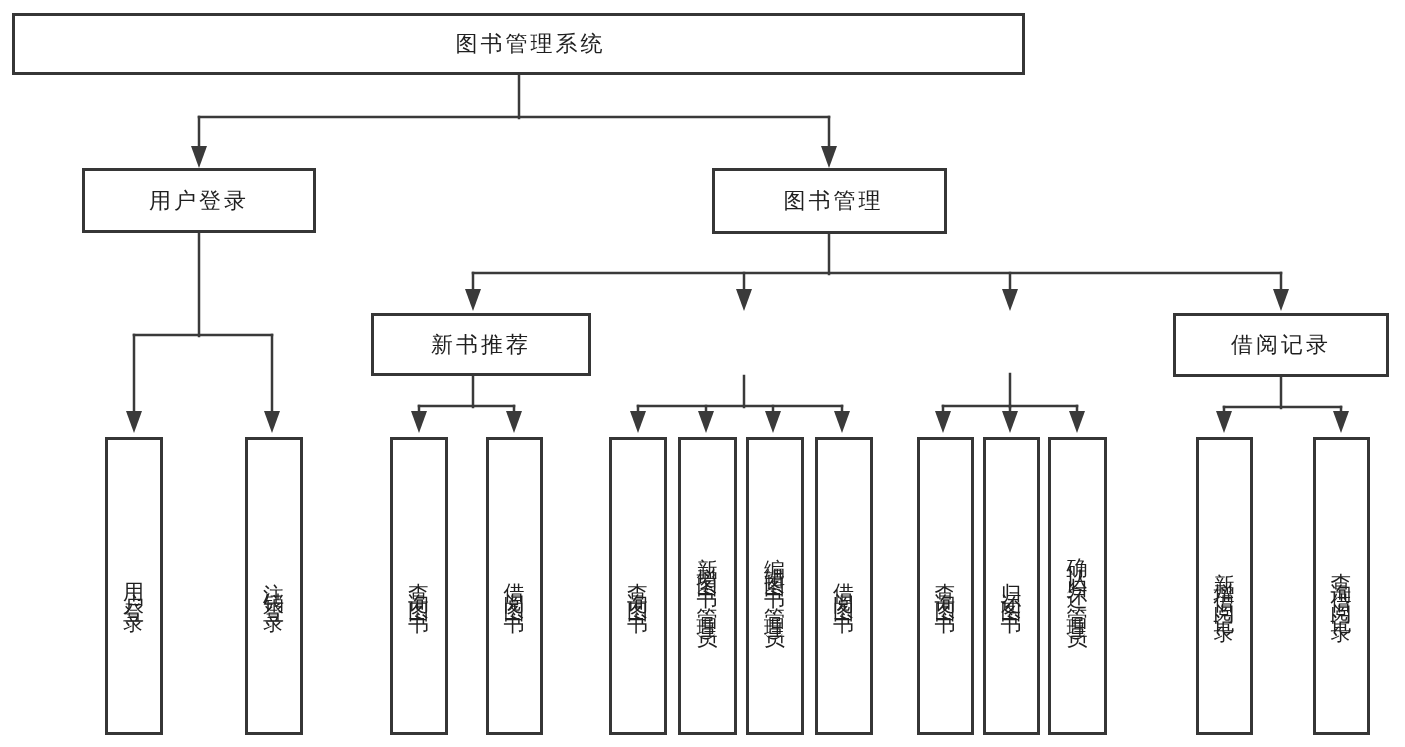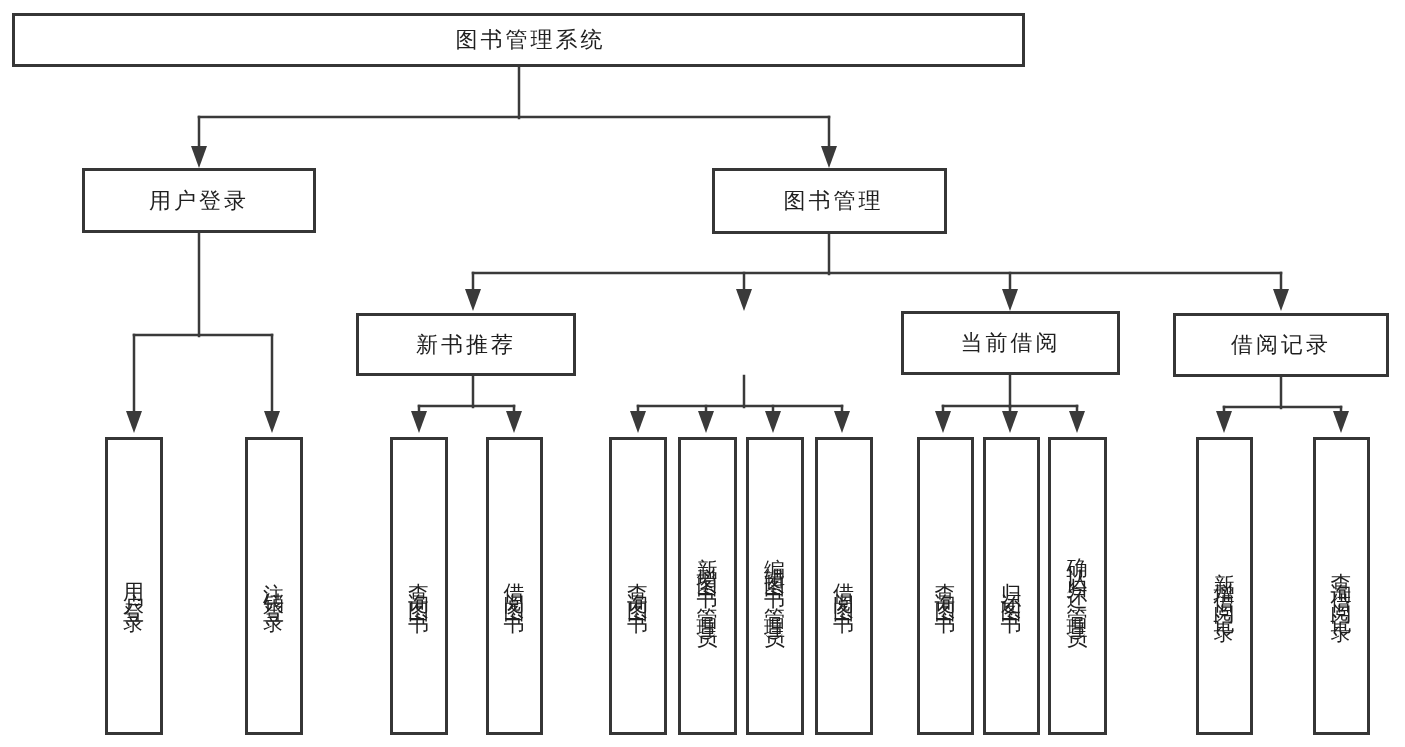--- a/index.html
+++ b/index.html
@@ -113,36 +113,33 @@
     <polygon points="1069,411 1085,411 1077,433" stroke="none"></polygon>
 
     <line x1="1281" y1="377" x2="1281" y2="408"></line>
     <line x1="1224" y1="407" x2="1341" y2="407"></line>
     <line x1="1224" y1="407" x2="1224" y2="417"></line>
     <line x1="1341" y1="407" x2="1341" y2="417"></line>
     <polygon points="1216,411 1232,411 1224,433" stroke="none"></polygon>
     <polygon points="1333,411 1349,411 1341,433" stroke="none"></polygon>
   </svg>
 
-  <div class="node hbox" style="left:12px; top:13px; width:1013px; height:54px;padding-left:24px;">
+  <div class="node hbox" style="left:12px; top:13px; width:1013px; height:62px;padding-left:24px;">
     <span>图书管理系统</span>
   </div>
 
   <div class="node hbox" style="left:82px; top:168px; width:234px; height:65px;">
     <span>用户登录</span>
   </div>
   <div class="node hbox" style="left:712px; top:168px; width:235px; height:66px;padding-left:8px;">
     <span>图书管理</span>
   </div>
 
-  <div class="node hbox" style="left:356px; top:313px; width:220px; height:63px;">
+  <div class="node hbox" style="left:371px; top:313px; width:220px; height:63px;">
     <span>新书推荐</span>
-  </div>
-  <div class="node hbox" style="left:901px; top:311px; width:219px; height:64px;">
-    <span>当前借阅</span>
   </div>
   <div class="node hbox" style="left:1173px; top:313px; width:216px; height:64px;">
     <span>借阅记录</span>
   </div>
 
   <div class="node vbox" style="left:105px; top:437px; width:58px; height:298px;">
     <span>用户登录</span>
   </div>
   <div class="node vbox" style="left:245px; top:437px; width:58px; height:298px;">
     <span>注销登录</span>

